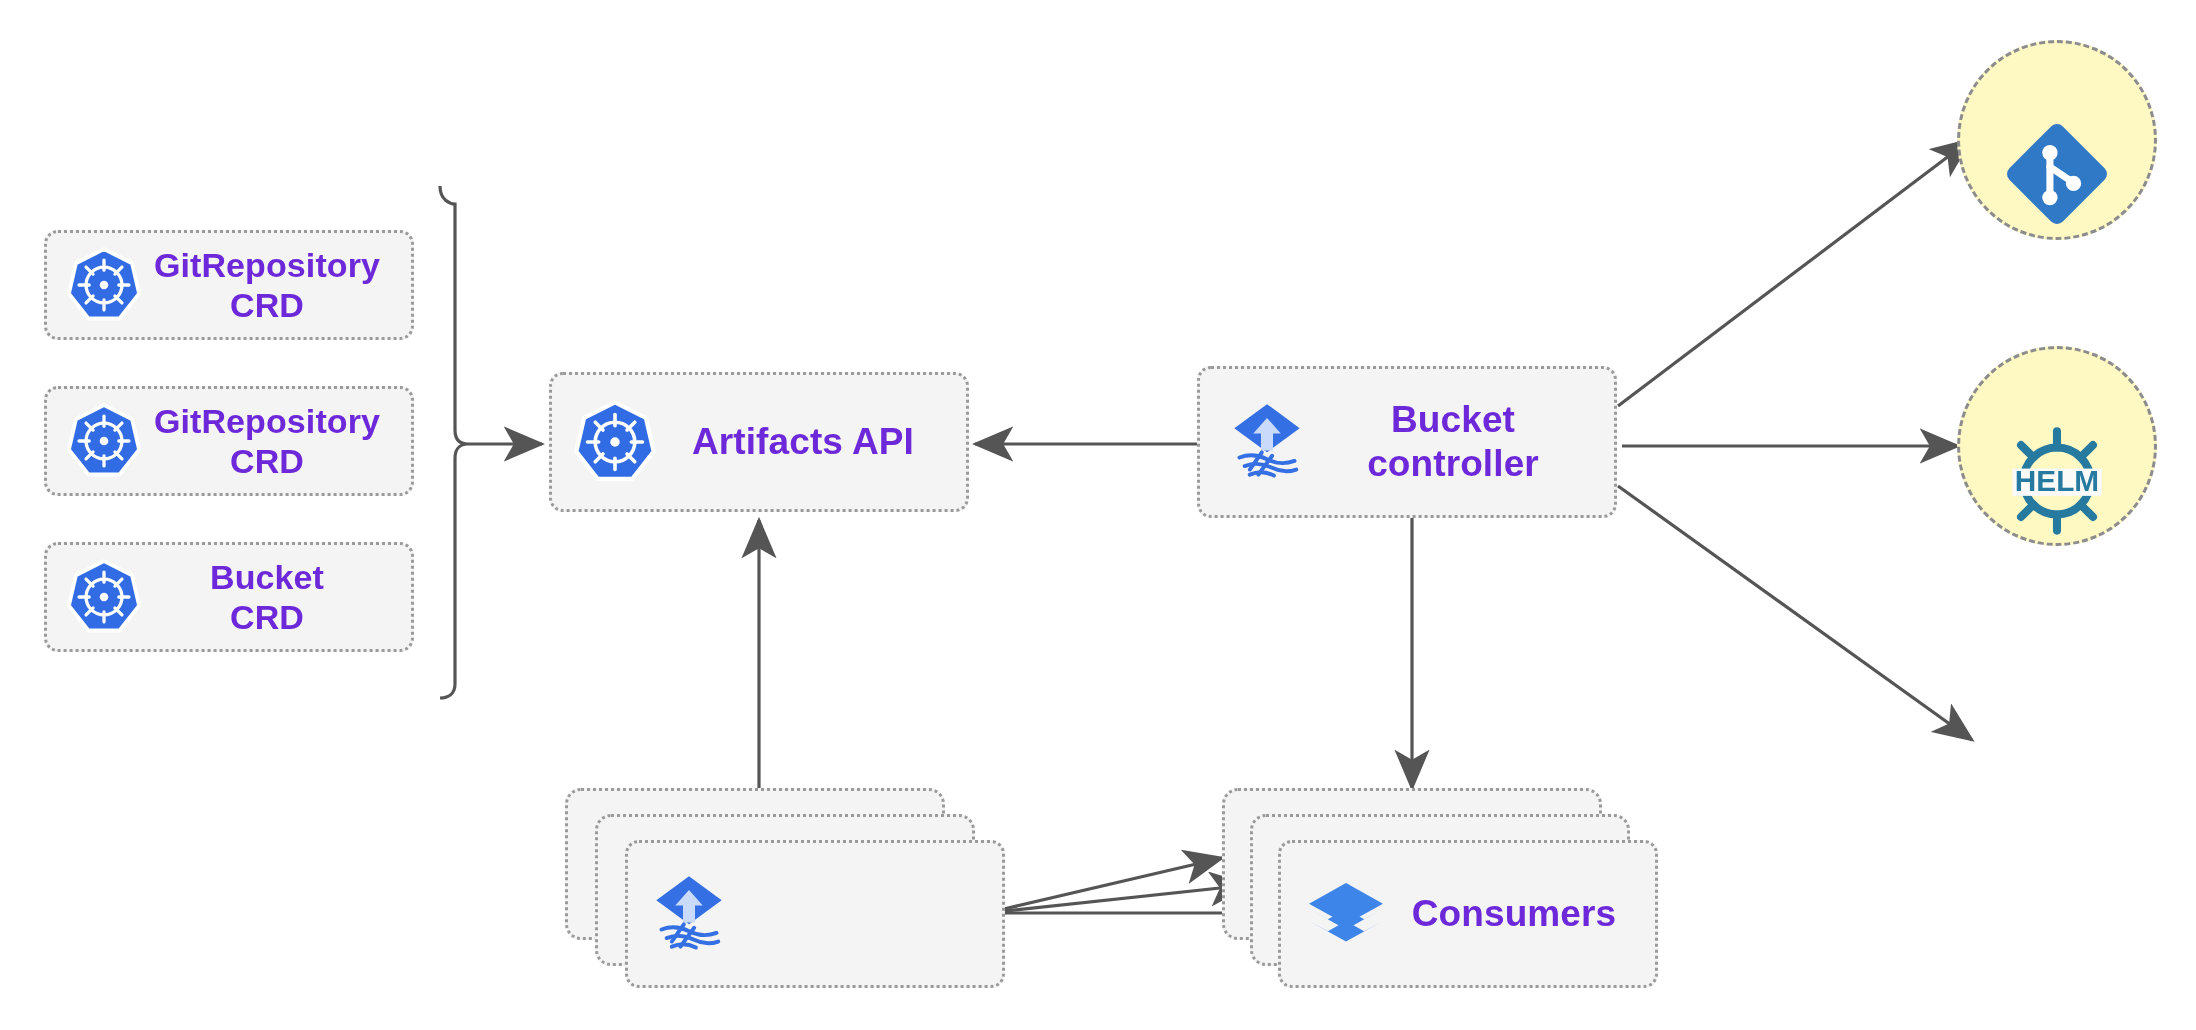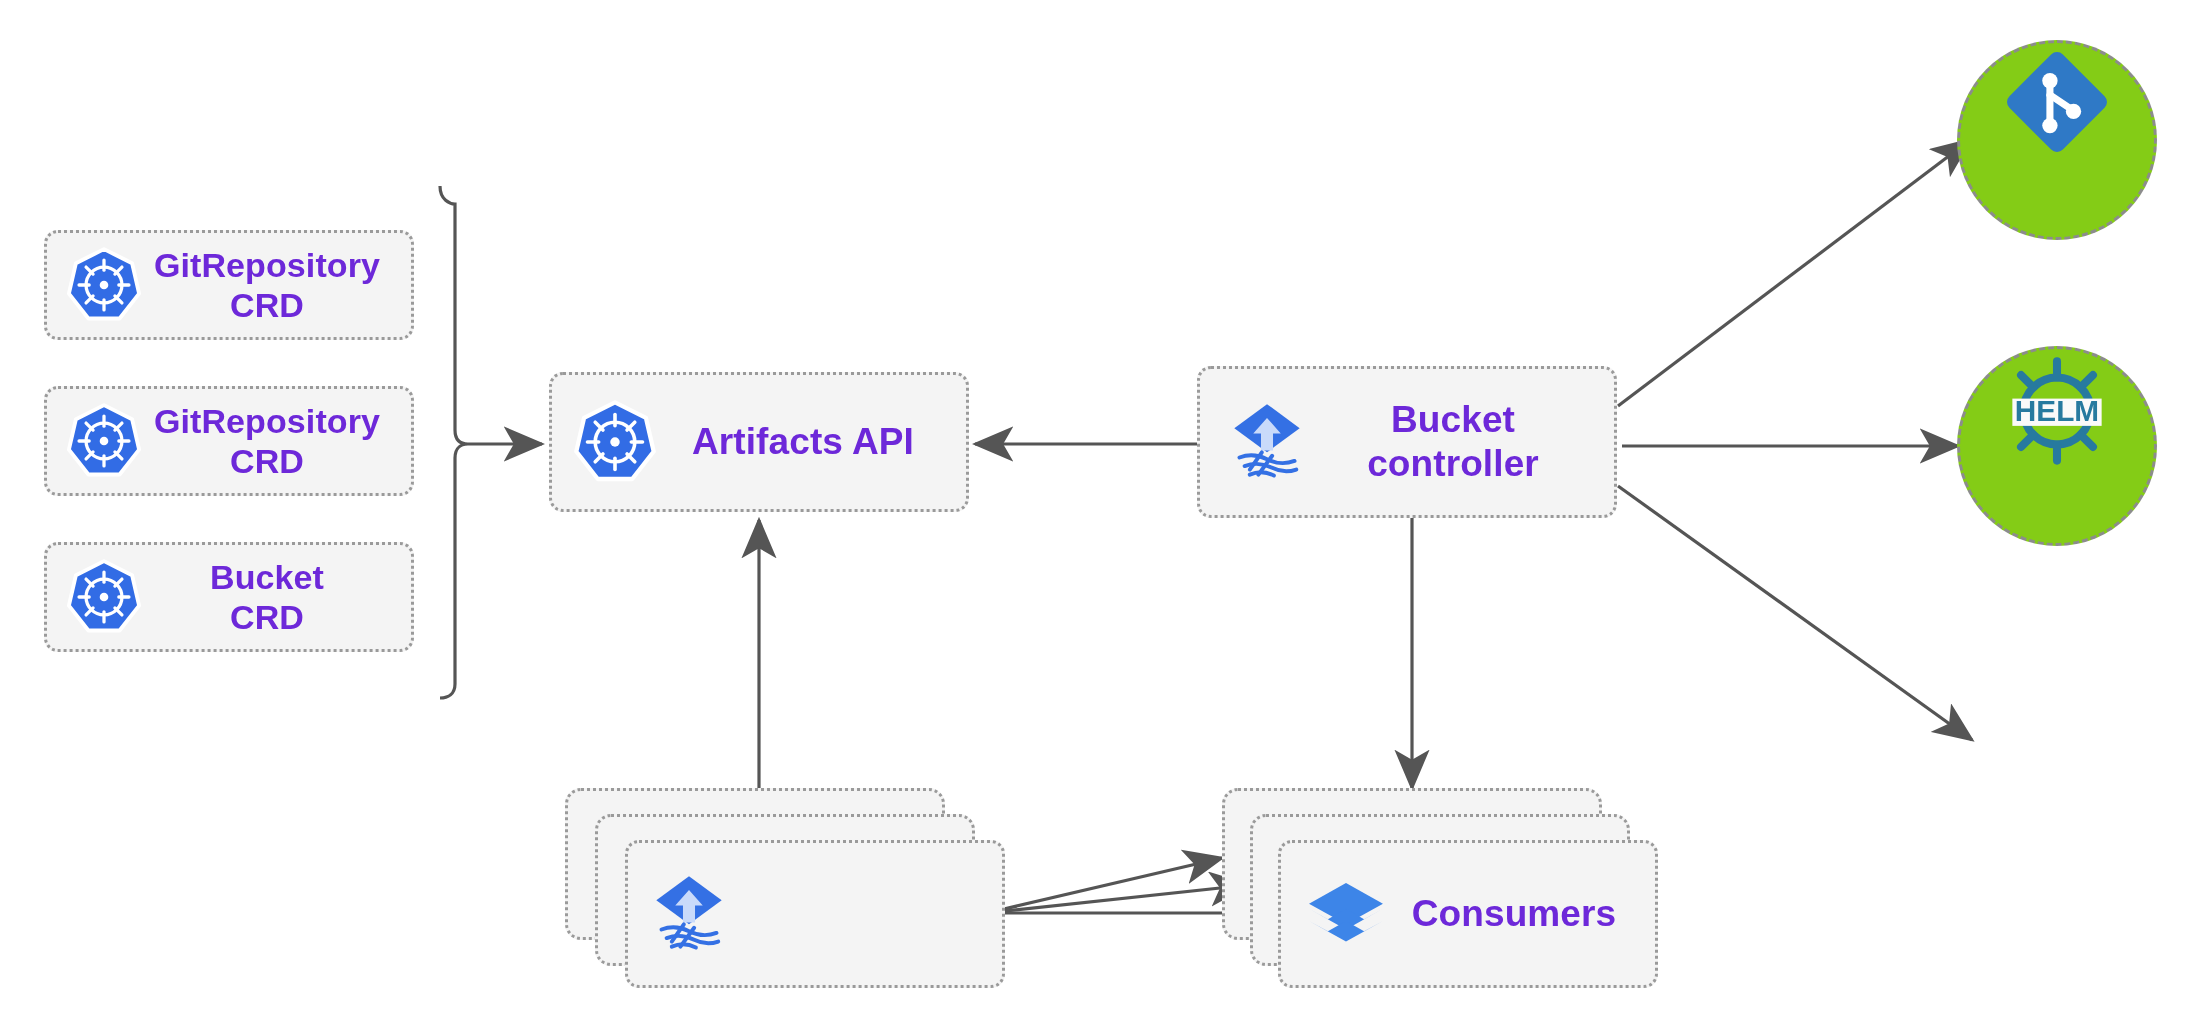--- a/index.html
+++ b/index.html
@@ -52,22 +52,22 @@
     border:3px dotted #9a9a9a;
     border-radius:16px;
   }
 
   
   .circle{
     position:absolute;
     box-sizing:border-box;
     border:3px dashed #8c8c8c;
     border-radius:50%;
-    background:#84cc16;
-    display:flex;align-items:flex-start;justify-content:center;
+    background:#fef9c3;
+    display:flex;align-items:flex-end;justify-content:center;
   }
 
   svg.edges{position:absolute;left:0;top:0;width:2196px;height:1030px;pointer-events:none;}
 </style>
 </head>
 <body>
 
 <div id="stage">
 
   <svg class="edges" viewBox="0 0 2196 1030">

